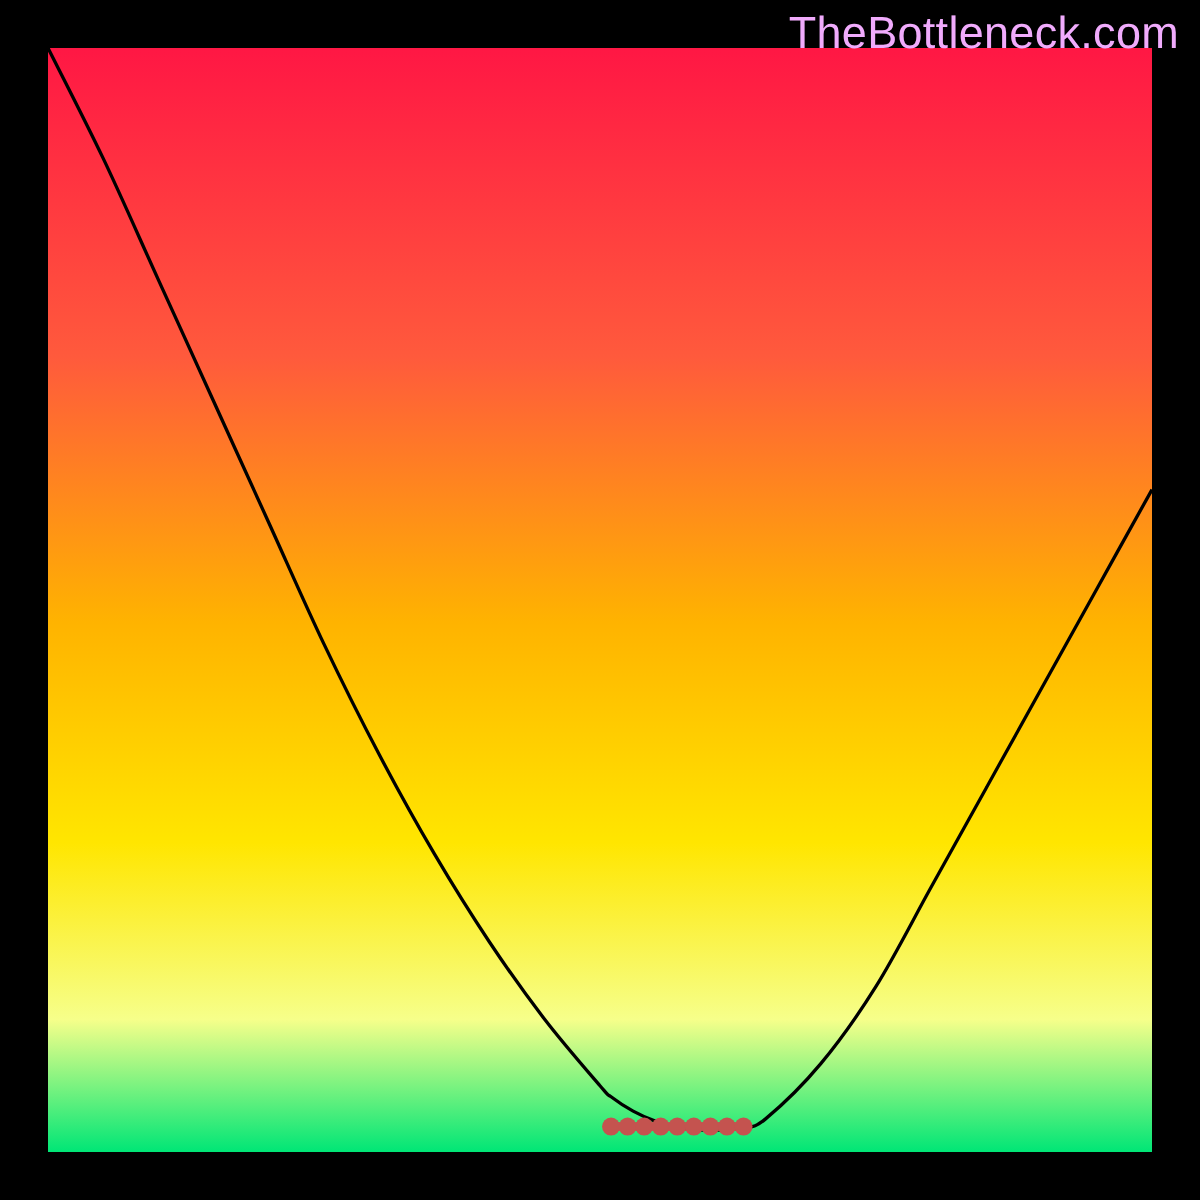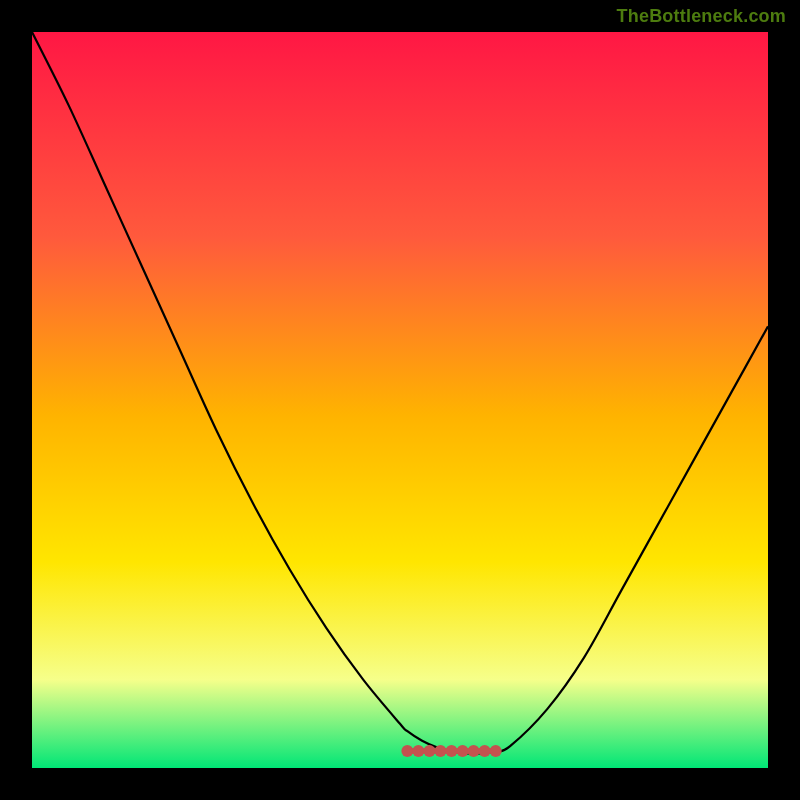--- a/index.html
+++ b/index.html
@@ -14,23 +14,23 @@
     position: relative;
     width: 800px;
     height: 800px;
     background: #000;
   }
   .watermark {
     position: absolute;
     top: 6px;
     right: 14px;
     font-family: Arial, Helvetica, sans-serif;
-    font-size: 18px;
-    font-weight: 700;
-    color: #4d7c0f;
+    font-size: 30px;
+    font-weight: 400;
+    color: #f0abfc;
     letter-spacing: 0.2px;
     user-select: none;
   }
   svg {
     display: block;
   }
 </style>
 </head>
 <body>
 <div class="frame">

